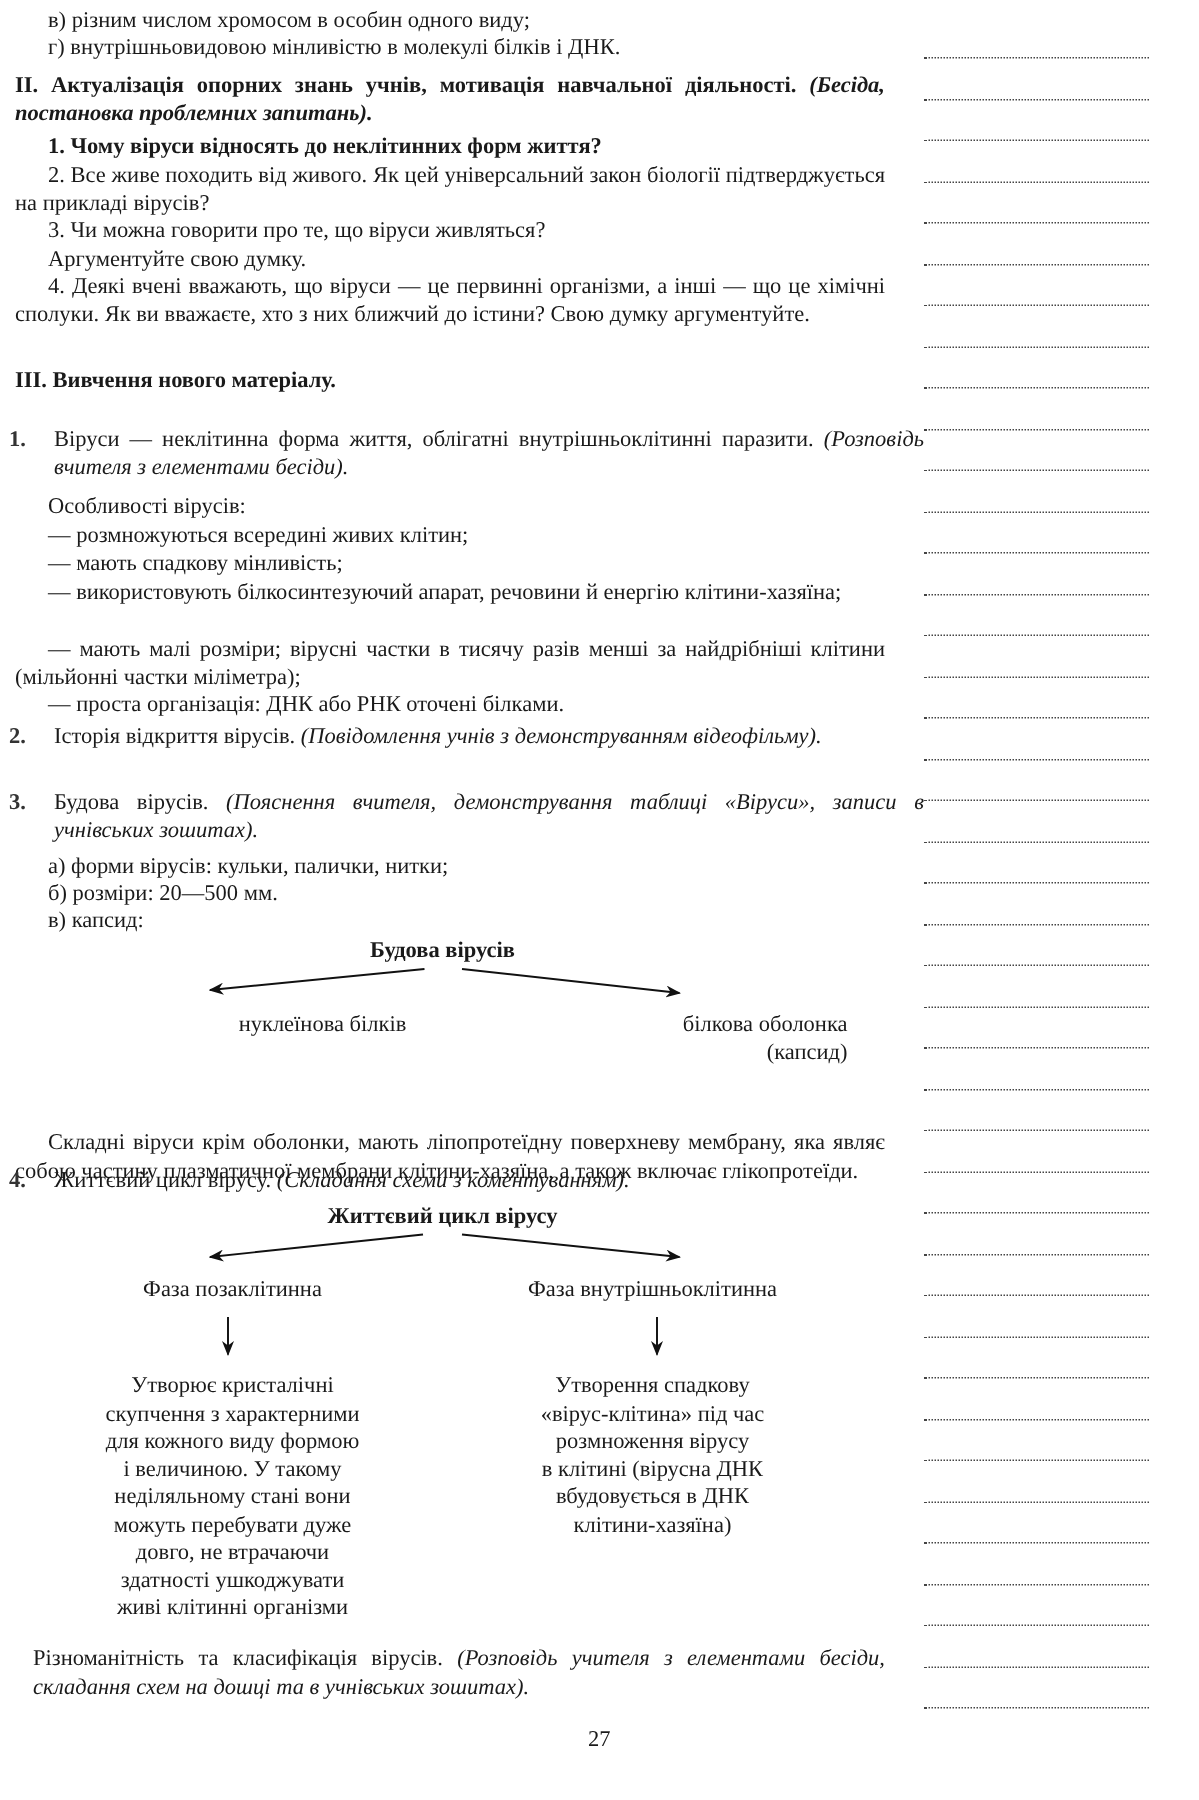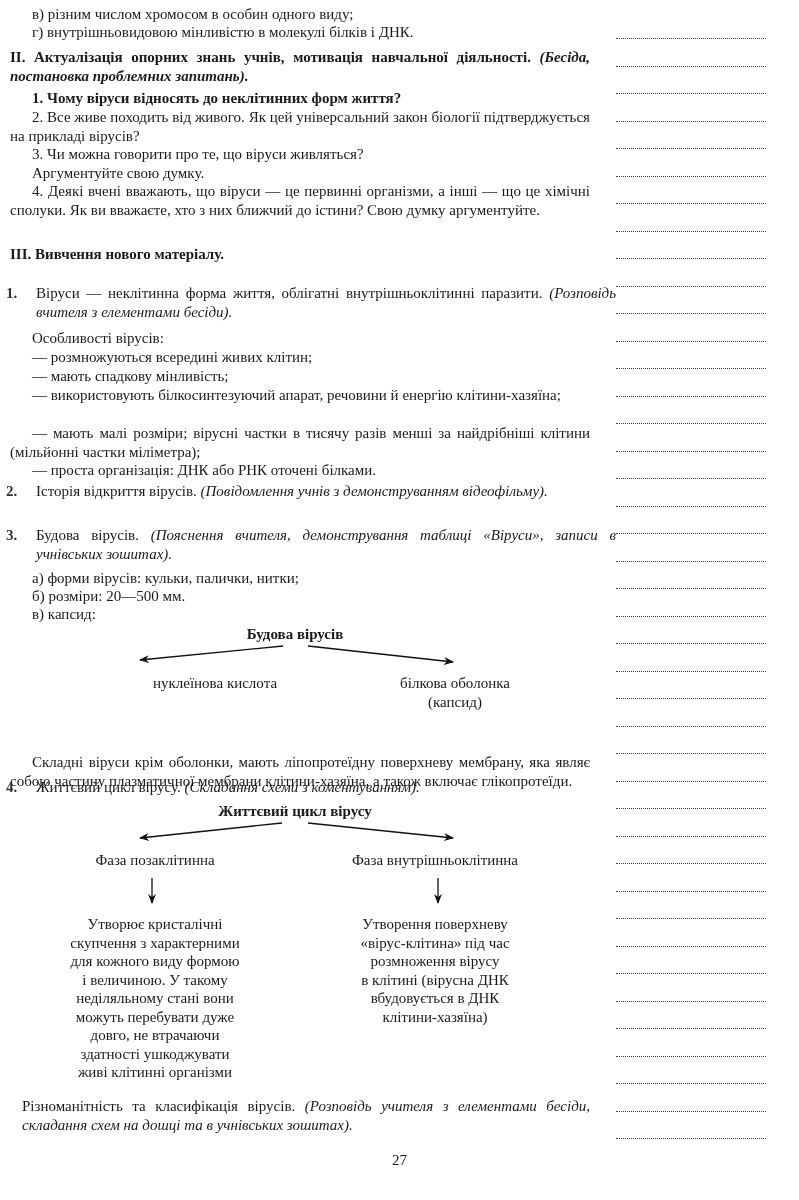--- a/index.html
+++ b/index.html
@@ -66,23 +66,23 @@
       <span>Будова вірусів.</span>
       <span class="i">(Пояснення вчителя, демонстрування таблиці «Віруси», записи в учнівських зошитах).</span>
     </div>
     <div class="p sub" style="top:569px;">а) форми вірусів: кульки, палички, нитки;</div>
     <div class="p sub" style="top:587px;">б) розміри: 20—500 мм.</div>
     <div class="p sub" style="top:605px;">в) капсид:</div>
   </div>
 
   <div class="diag-text b" style="left:200px; width:190px; top:625px;">Будова вірусів</div>
   <div class="diag-text" style="left:100px; width:230px; top:674px;">
-    <div>нуклеїнова кислота</div>
+    <div>нуклеїнова білків</div>
   </div>
-  <div class="diag-text" style="left:345px; width:220px; top:674px;">
+  <div class="diag-text" style="left:345px; width:220px; top:674px;text-align:right;">
     <div>білкова оболонка</div>
     <div>(капсид)</div>
   </div>
 
   <div class="col" style="top:0;">
     <div class="p ind" style="top:729px;margin-top:24px;">Складні віруси крім оболонки, мають ліпопротеїдну поверхневу мембрану, яка являє собою частину плазматичної мембрани клітини-хазяїна, а також включає глікопротеїди.</div>
     <div class="p hang" style="top:778px;">
       <span class="num">4.</span>
       <span>Життєвий цикл вірусу.</span>
       <span class="i">(Складання схеми з коментуванням).</span>
@@ -98,21 +98,21 @@
       <div>скупчення з характерними</div>
       <div>для кожного виду формою</div>
       <div>і величиною. У такому</div>
       <div>неділяльному стані вони</div>
       <div>можуть перебувати дуже</div>
       <div>довго, не втрачаючи</div>
       <div>здатності ушкоджувати</div>
       <div>живі клітинні організми</div>
     </div>
   <div class="diag-text" id="right-desc" style="left:325px; width:220px; top:915px;">
-      <div>Утворення поверхневу</div>
+      <div>Утворення спадкову</div>
       <div>«вірус-клітина» під час</div>
       <div>розмноження вірусу</div>
       <div>в клітині (вірусна ДНК</div>
       <div>вбудовується в ДНК</div>
       <div>клітини-хазяїна)</div>
     </div>
 
   <svg class="arrows" width="799" height="1200">
     <defs>
       <marker id="ah" markerWidth="10" markerHeight="8" refX="9" refY="4" orient="auto" markerUnits="userSpaceOnUse">

